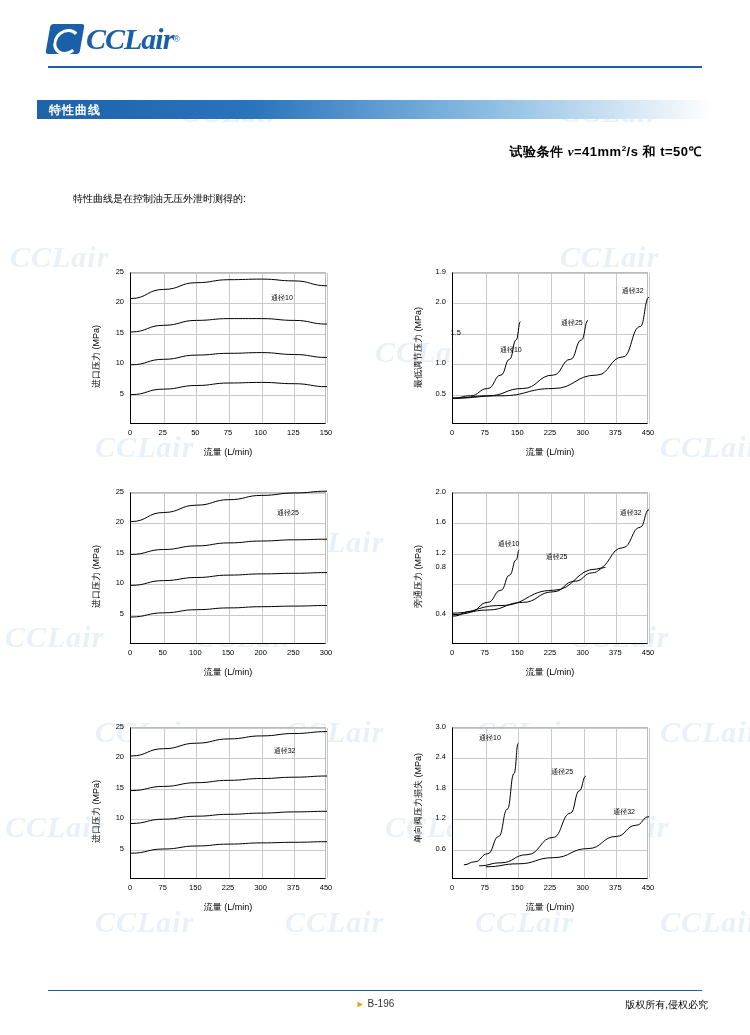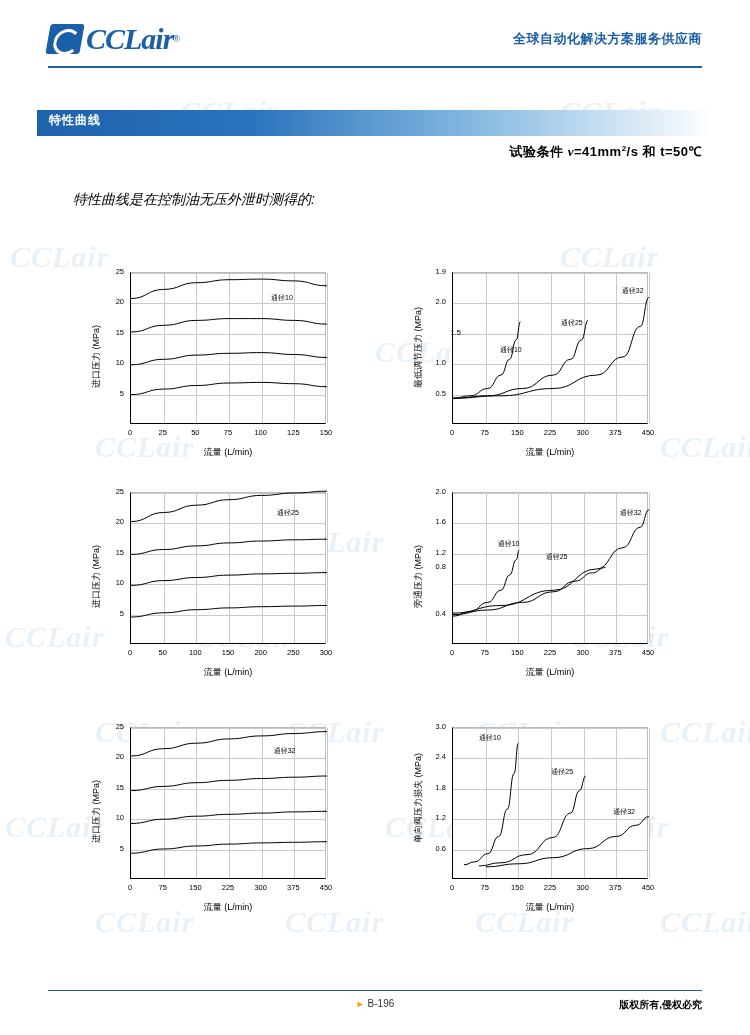--- a/index.html
+++ b/index.html
@@ -73,21 +73,21 @@
     font-size: 13px; font-weight: bold; color: #1b5fa8;
     letter-spacing: 0.5px;
   }
   .header-rule {
     position: absolute; left: 48px; top: 66px; width: 654px; height: 2px;
     background: #1b5fa8;
   }
 
   
   .section-bar {
-    position: absolute; left: 37px; top: 110px; width: 676px; height: 26px;
+    position: absolute; left: 37px; top: 100px; width: 676px; height: 19px;
     background: linear-gradient(to right, #1e62aa 0%, #2a74bd 32%, #8fc0e4 68%, #ffffff 100%);
     z-index: 4;
   }
   .section-bar .title {
     position: absolute; left: 12px; top: 2px;
     color: #fff; font-size: 12px; font-weight: bold;
     letter-spacing: 1px;
   }
 
   
@@ -96,23 +96,22 @@
     font-size: 13px; font-weight: bold; color: #000;
     z-index: 4;
     letter-spacing: 0.5px;
   }
   .test-cond .it { font-style: italic; font-family: "Liberation Serif", serif; }
   .test-cond sup { font-size: 8px; }
 
   
   .desc {
     position: absolute; left: 73px; top: 190px;
-    font-size: 14px; color: #000; line-height: 18px;
+    font-size: 10px; color: #000; line-height: 18px;
     z-index: 4;
-    font-style: italic;
   }
 
   
   .chart {
     position: absolute;
     z-index: 4;
   }
   .plot {
     position: absolute;
     border-left: 1px solid #000;
@@ -156,34 +155,33 @@
     background: #1b5fa8; z-index: 4;
   }
   .page-num {
     position: absolute; left: 0; width: 750px; top: 998px;
     text-align: center; font-size: 10px; color: #333; z-index: 4;
   }
   .page-num .tri {
     color: #f39c12; font-size: 9px; margin-right: 3px;
   }
   .copyright {
-    position: absolute; right: 48px; top: 998px;
-    font-size: 10px; color: #000; font-weight: bold; z-index: 4;
+    position: absolute; right: 42px; top: 998px;
+    font-size: 10px; color: #000; font-weight: normal; z-index: 4;
   }
 </style>
 </head>
 <body>
 
 <div class="header">
   <div class="logo-wrap">
     <span class="logo-mark"></span>
     <span class="logo-text">CCLair</span>
     <span class="logo-reg">®</span>
   </div>
-  <div class="header-slogan">全球自动化解决方案服务供应商</div>
   <div class="header-rule"></div>
 </div>
 
 <div class="section-bar">
   <span class="title">特性曲线</span>
 </div>
 
 <div class="test-cond">
   <span>试验条件</span>
   <span class="it">ν</span><span>=41mm</span><sup>2</sup><span>/s 和 t=50℃</span>

